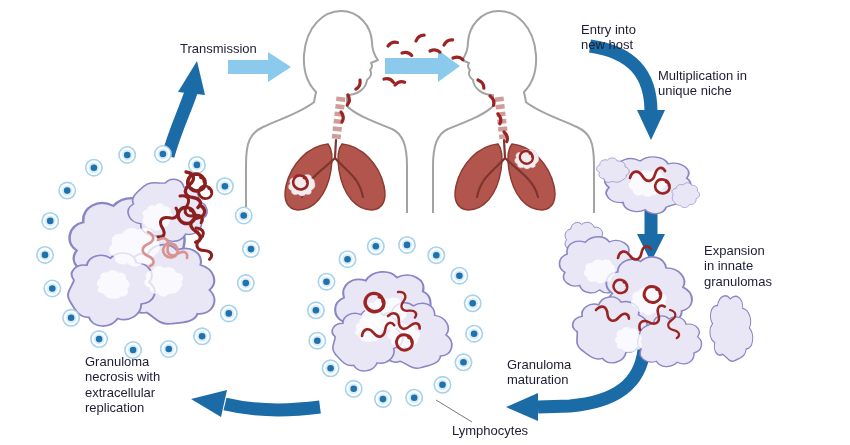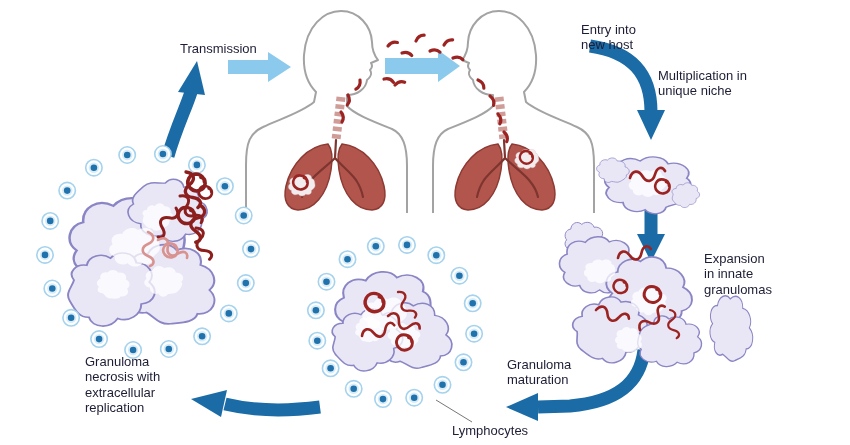--- a/index.html
+++ b/index.html
@@ -352,21 +352,21 @@
       <use href="#strand" transform="translate(148,232) rotate(90)" class="germ-light"></use>
     </g>
   </g>
 </svg>
 
 <div class="lbl" style="left:180px;top:41px;">Transmission</div>
 <div class="lbl" style="left:553px;top:22px;margin-left:28px;">Entry into
 new host</div>
 <div class="lbl" style="left:658px;top:68px;">Multiplication in
 unique niche</div>
-<div class="lbl" style="left:704px;top:243px;margin-top:8px;">Expansion
+<div class="lbl" style="left:704px;top:243px;">Expansion
 in innate
 granulomas</div>
 <div class="lbl" style="left:507px;top:357px;">Granuloma
 maturation</div>
 <div class="lbl" style="left:452px;top:423px;">Lymphocytes</div>
 <div class="lbl" style="left:85px;top:354px;">Granuloma
 necrosis with
 extracellular
 replication</div>
 

